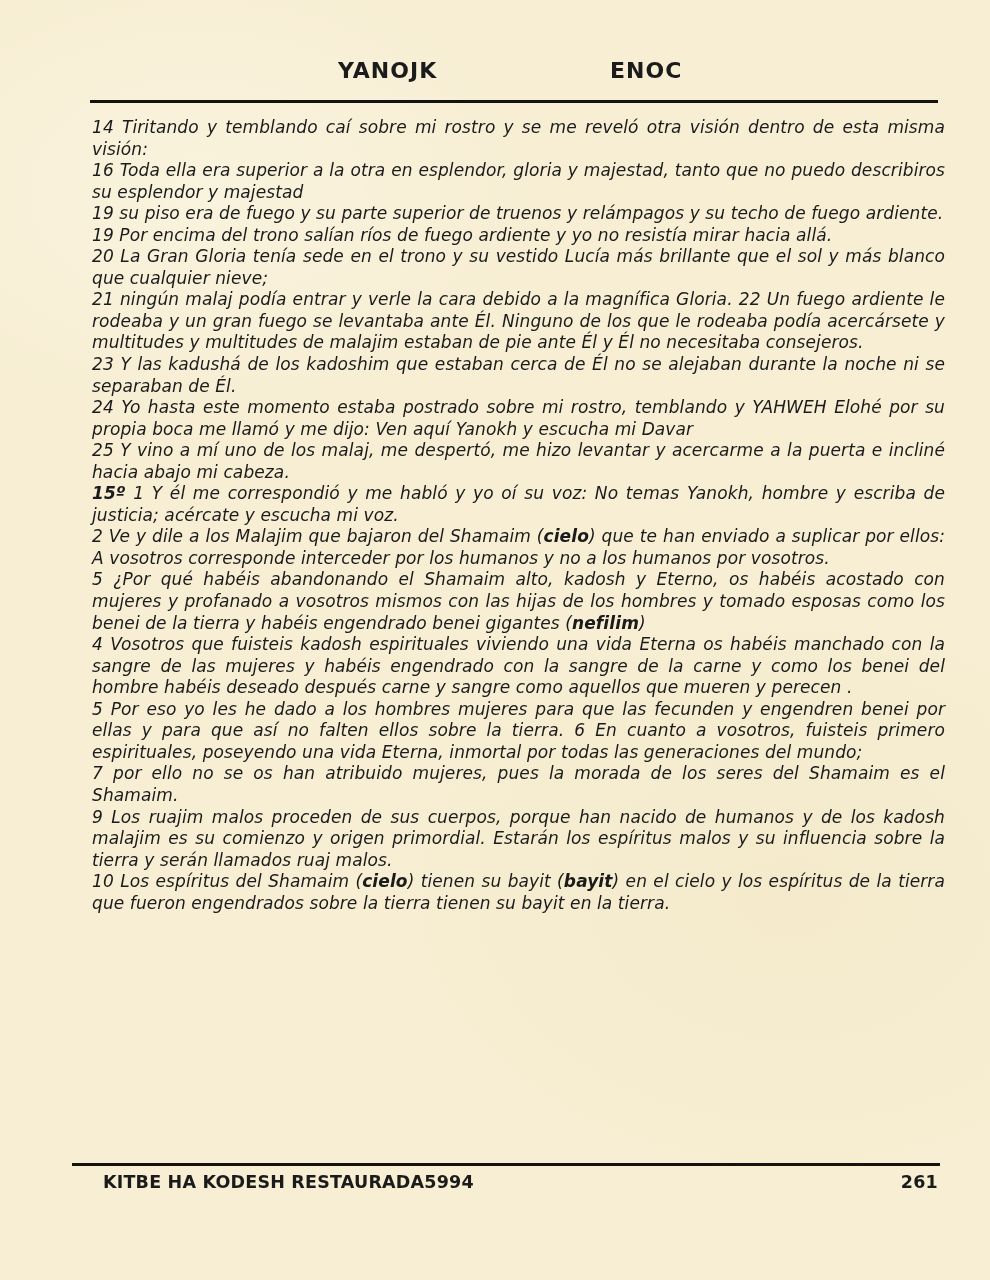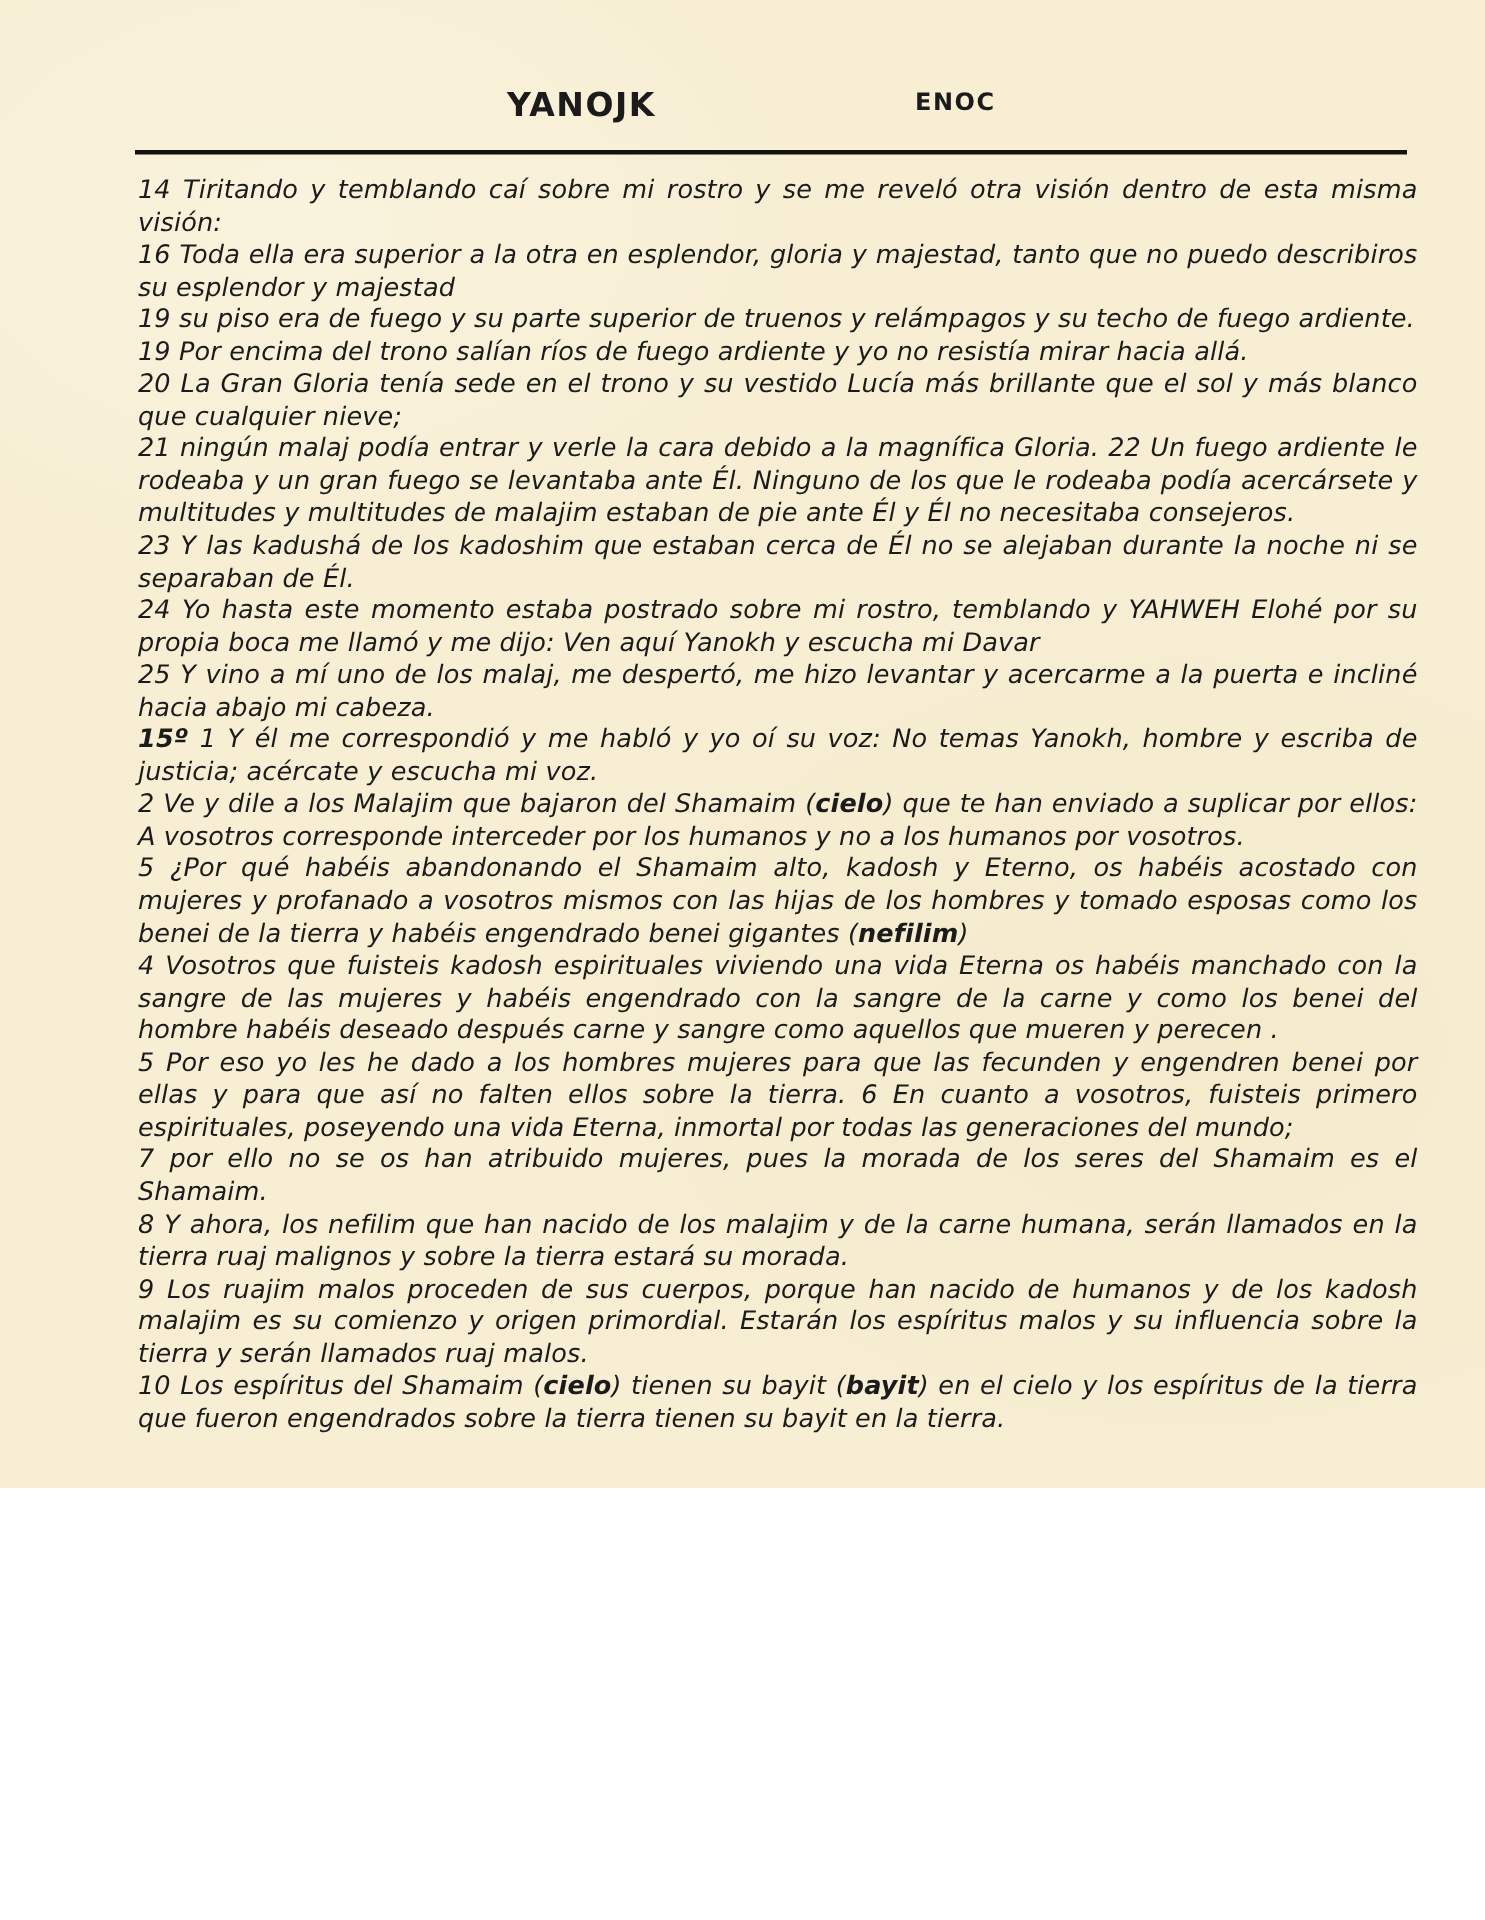--- a/index.html
+++ b/index.html
@@ -1,21 +1,21 @@
 <!DOCTYPE html>
 <html><head>
 <meta charset="utf-8">
 <style>
   html, body { margin: 0; padding: 0; }
   body { width: 990px; height: 1280px; }
 
   .page {
     position: relative;
     width: 990px;
-    height: 992px;
+    height: 1280px;
     background:
       radial-gradient(ellipse 600px 400px at 20% 15%, rgba(255,252,240,0.35), rgba(255,252,240,0) 60%),
       radial-gradient(ellipse 700px 500px at 80% 70%, rgba(236,220,180,0.25), rgba(236,220,180,0) 60%),
       #f7eed3;
     overflow: hidden;
     font-family: "DejaVu Sans", sans-serif;
     color: #1b1b1b;
   }
 
   .header {
@@ -30,21 +30,21 @@
     left: 338px;
     top: 0;
     font-size: 22px;
     font-weight: bold;
     letter-spacing: 1px;
   }
   .header .title-right {
     position: absolute;
     left: 610px;
     top: 0;
-    font-size: 16px;
+    font-size: 22px;
     font-weight: bold;
     letter-spacing: 1px;
   }
 
   .header-rule {
     position: absolute;
     top: 100px;
     left: 90px;
     width: 848px;
     height: 3px;
@@ -112,21 +112,20 @@
       <p><span>21 ningún malaj podía entrar y verle la cara debido a la magnífica Gloria. 22 Un fuego ardiente le rodeaba y un gran fuego se levantaba ante Él. Ninguno de los que le rodeaba podía acercársete y multitudes y multitudes de malajim estaban de pie ante Él y Él no necesitaba consejeros.</span></p>
       <p><span>23 Y las kadushá de los kadoshim que estaban cerca de Él no se alejaban durante la noche ni se separaban de Él.</span></p>
       <p><span>24 Yo hasta este momento estaba postrado sobre mi rostro, temblando y YAHWEH Elohé por su propia boca me llamó y me dijo: Ven aquí Yanokh y escucha mi Davar</span></p>
       <p><span>25 Y vino a mí uno de los malaj, me despertó, me hizo levantar y acercarme a la puerta e incliné hacia abajo mi cabeza.</span></p>
       <p><span class="b">15º</span><span> 1 Y él me correspondió y me habló y yo oí su voz: No temas Yanokh, hombre y escriba de justicia; acércate y escucha mi voz.</span></p>
       <p><span>2 Ve y dile a los Malajim que bajaron del Shamaim (</span><span class="b">cielo</span><span>) que te han enviado a suplicar por ellos: A vosotros corresponde interceder por los humanos y no a los humanos por vosotros.</span></p>
       <p><span>5 ¿Por qué habéis abandonando el Shamaim alto, kadosh y Eterno, os habéis acostado con mujeres y profanado a vosotros mismos con las hijas de los hombres y tomado esposas como los benei de la tierra y habéis engendrado benei gigantes (</span><span class="b">nefilim</span><span>)</span></p>
       <p><span>4 Vosotros que fuisteis kadosh espirituales viviendo una vida Eterna os habéis manchado con la sangre de las mujeres y habéis engendrado con la sangre de la carne y como los benei del hombre habéis deseado después carne y sangre como aquellos que mueren y perecen .</span></p>
       <p><span>5 Por eso yo les he dado a los hombres mujeres para que las fecunden y engendren benei por ellas y para que así no falten ellos sobre la tierra. 6 En cuanto a vosotros, fuisteis primero espirituales, poseyendo una vida Eterna, inmortal por todas las generaciones del mundo;</span></p>
       <p><span>7 por ello no se os han atribuido mujeres, pues la morada de los seres del Shamaim es el Shamaim.</span></p>
-      <p><span>8 Y ahora, los nefilim que han nacido de los malajim y de la carne humana, serán llamados en la tierra ruaj malignos y sobre la tierra estará su morada.</span></p>
       <p><span>9 Los ruajim malos proceden de sus cuerpos, porque han nacido de humanos y de los kadosh malajim es su comienzo y origen primordial. Estarán los espíritus malos y su influencia sobre la tierra y serán llamados ruaj malos.</span></p>
       <p><span>10 Los espíritus del Shamaim (</span><span class="b">cielo</span><span>) tienen su bayit (</span><span class="b">bayit</span><span>) en el cielo y los espíritus de la tierra que fueron engendrados sobre la tierra tienen su bayit en la tierra.</span></p>
     </main>
 
   <div class="footer-rule"></div>
 
   <div class="footer">
     <span>KITBE HA KODESH RESTAURADA</span>
     <span class="footer-year">5994</span>
     <span class="flex-spacer"></span>

